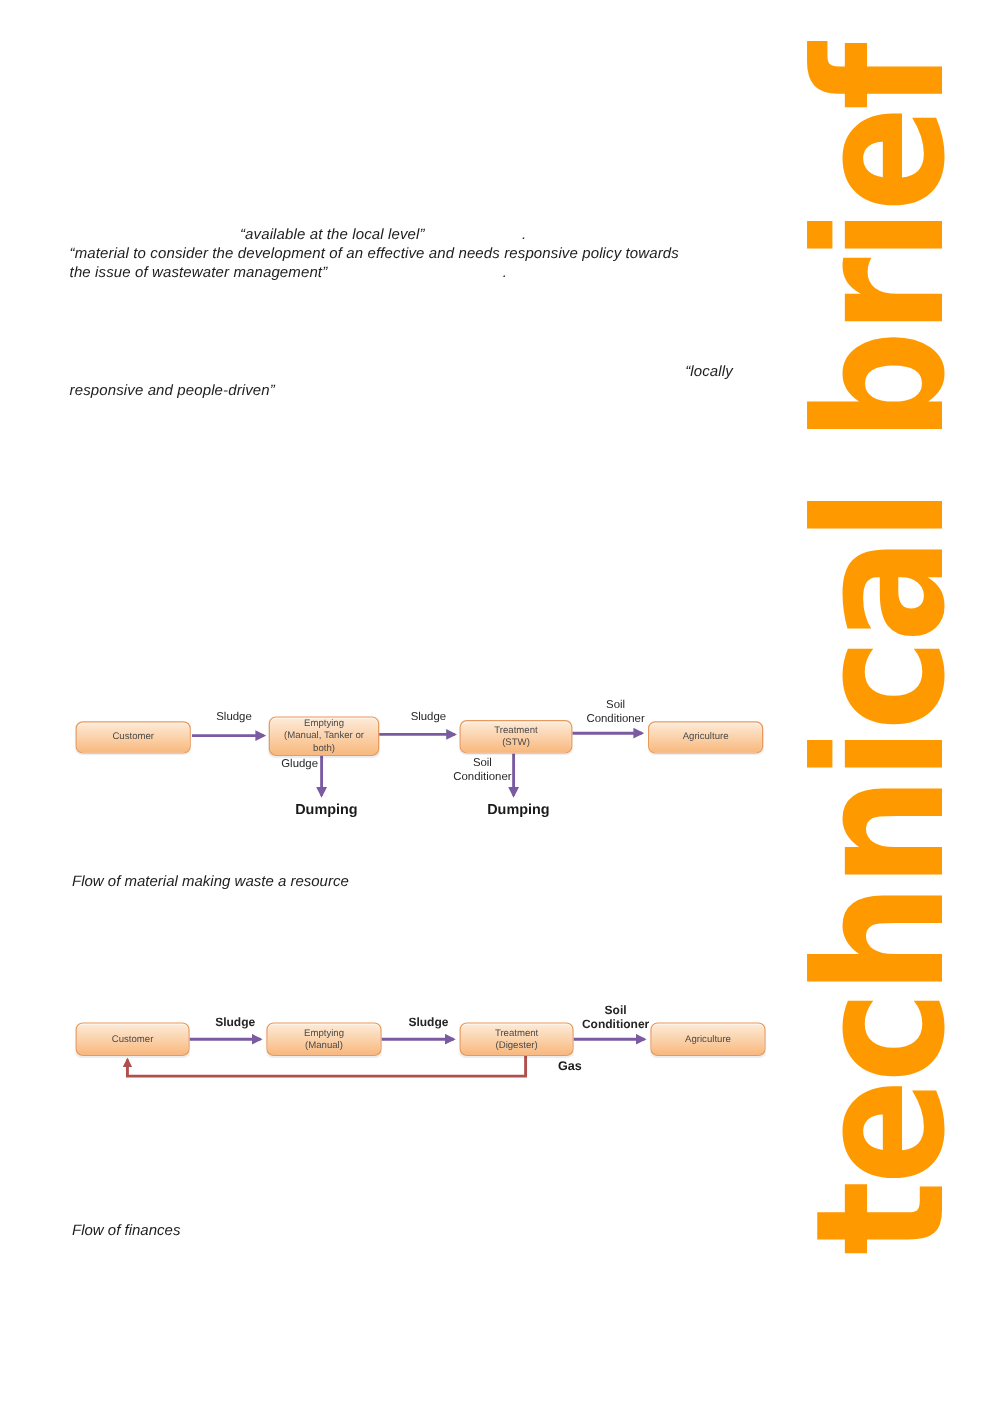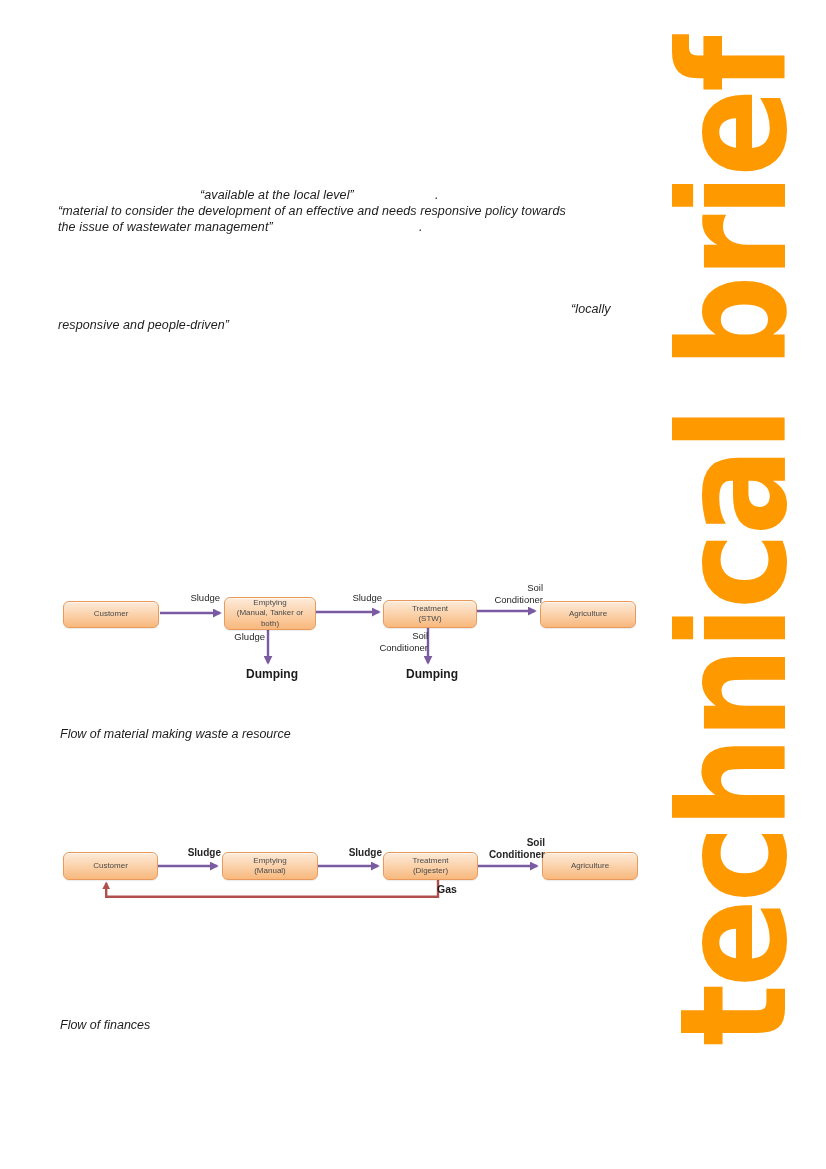--- a/index.html
+++ b/index.html
@@ -25,31 +25,31 @@
     position:absolute; box-sizing:border-box;
     border:1px solid #e9995c; border-radius:6px;
     background:linear-gradient(180deg,#fdebd9 0%,#fbd2ab 50%,#f8b87d 100%);
     box-shadow:inset 0 1px 1px rgba(255,255,255,.65), 0 1px 1px rgba(0,0,0,.08);
     display:flex; align-items:center; justify-content:center;
     text-align:center; font:8px/1.3 "Liberation Sans", sans-serif;
     color:#4a4a4a; white-space:pre-line;
   }
   .flow-label {
     position:absolute; font:9.5px/11.5px "Liberation Sans", sans-serif;
-    color:#262626; text-align:right; white-space:pre-line;
+    color:#262626; text-align:center; white-space:pre-line;
   }
   .flow-label.bold { font-weight:bold; font-size:10px; }
   .flow-label.right { text-align:right; }
   .dump {
     position:absolute; font:bold 12px/14px "Liberation Sans", sans-serif;
     color:#1a1a1a; text-align:right; width:60px; white-space:nowrap;
   }
   .gas {
     position:absolute; font:bold 10.5px/12px "Liberation Sans", sans-serif;
-    color:#1a1a1a; white-space:nowrap;
+    color:#1a1a1a; white-space:nowrap;padding-left:28px;
   }
   svg.arrows { position:absolute; left:0; top:0; pointer-events:none; }
 </style>
 </head>
 <body>
 
 <div class="page">
 
   <div class="q" style="left:152px; top:187px;margin-left:48px;">“available at the local level”</div>
   <div class="q" style="left:435px; top:187px;">.</div>

